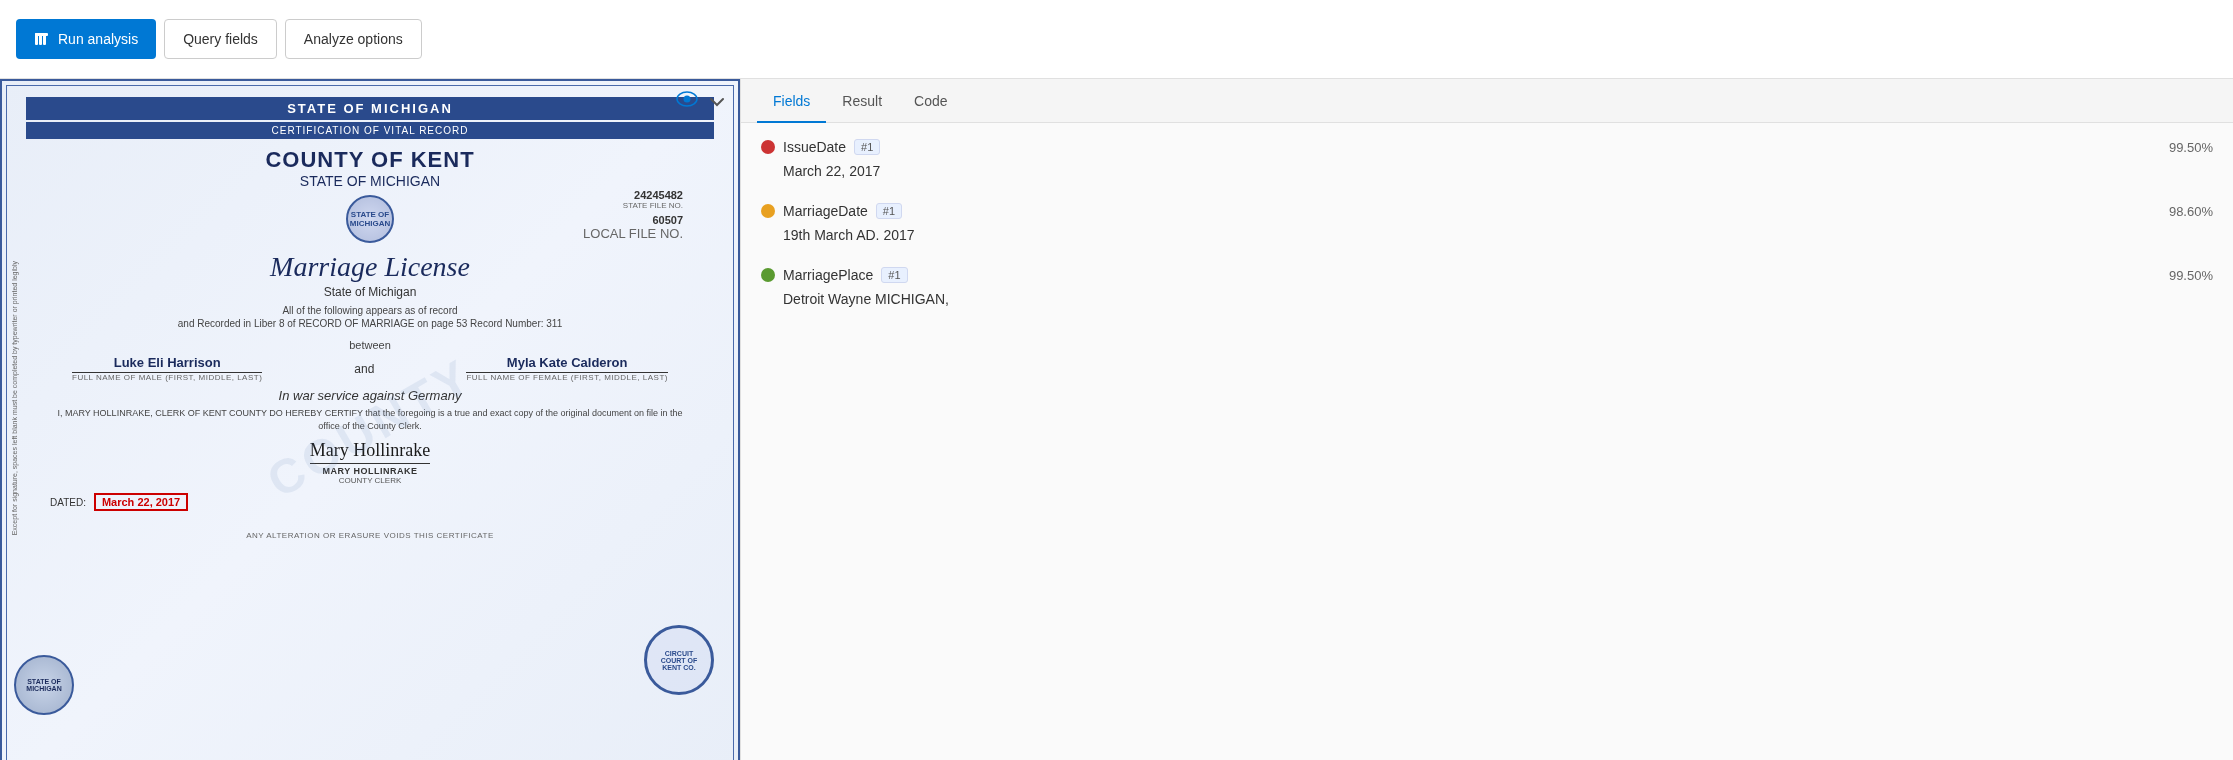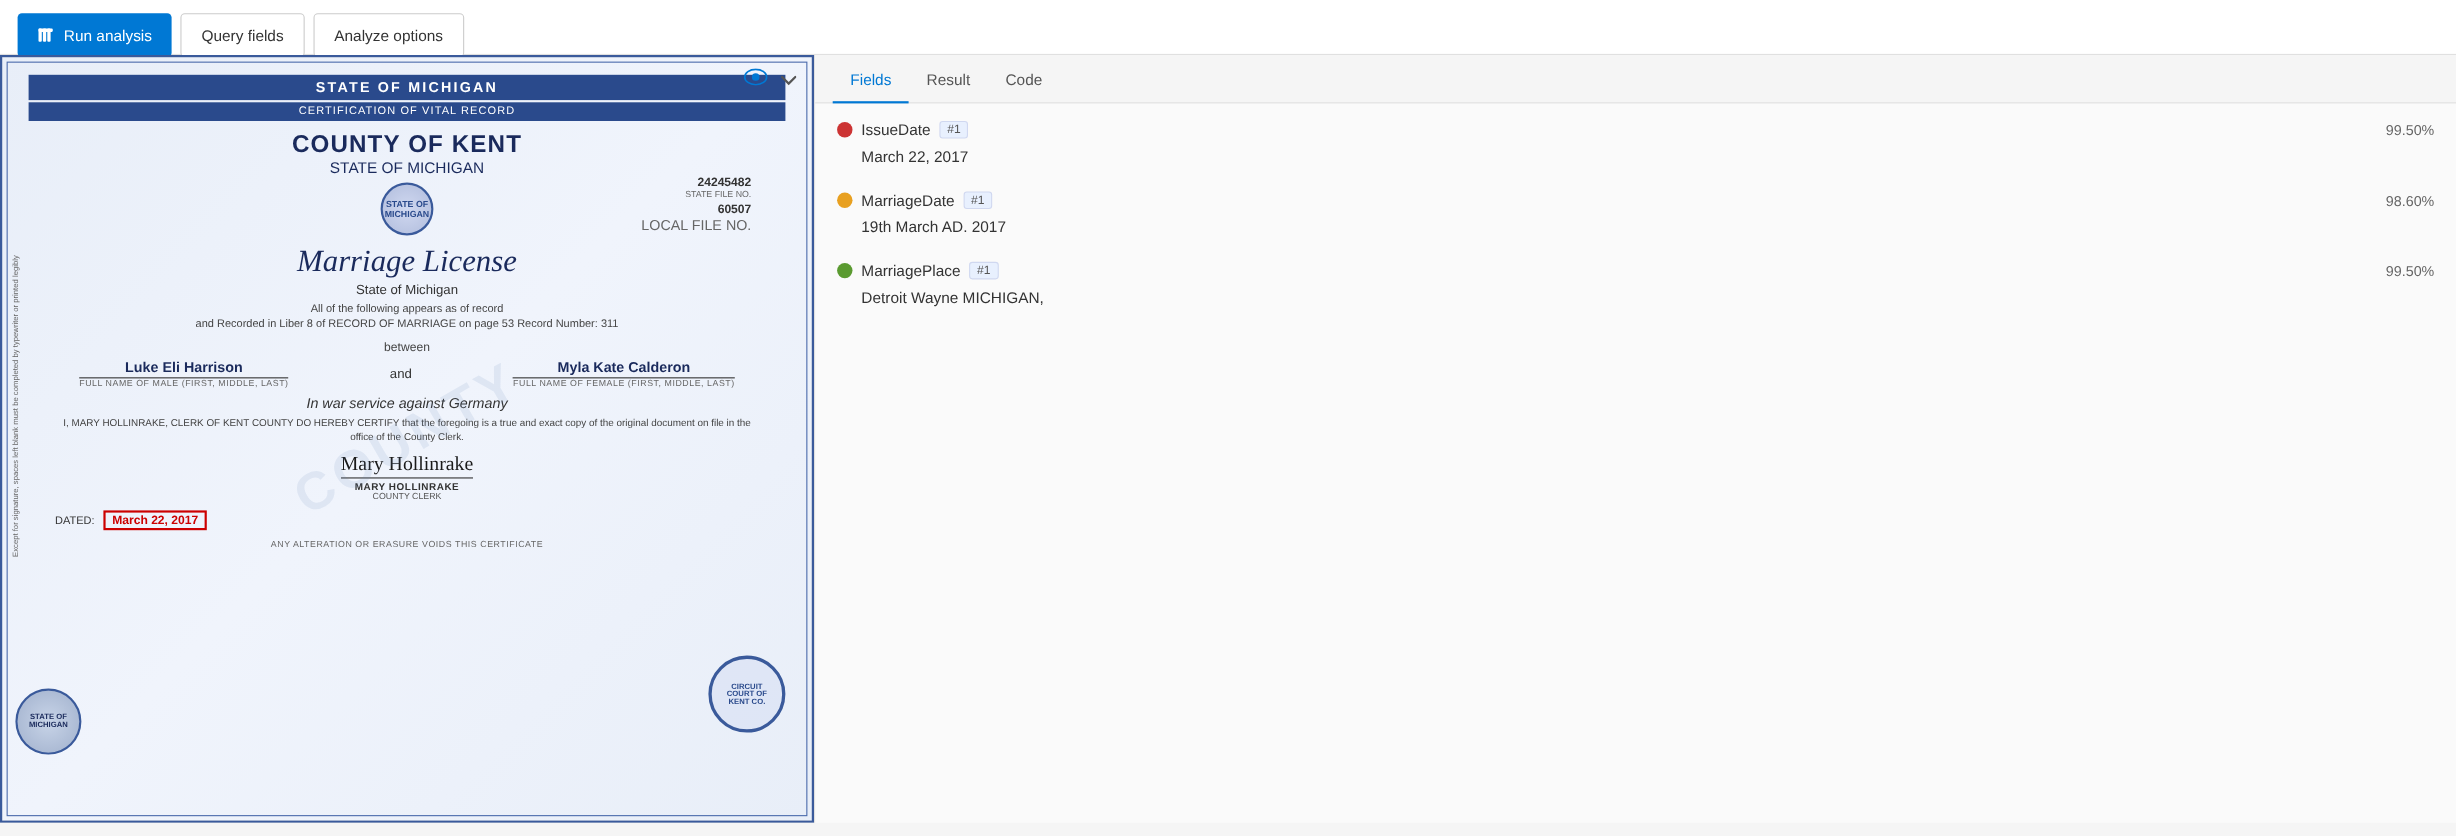--- a/index.html
+++ b/index.html
@@ -1,25 +1,25 @@
 <!DOCTYPE html>
 <html><head>
   <meta charset="utf-8">
   <style>
     * { box-sizing: border-box; margin: 0; padding: 0; }
     body { font-family: 'Segoe UI', Arial, sans-serif; background: #f5f5f5; font-size: 14px; color: #333; height: 760px; overflow: hidden; }
 
     .toolbar {
       display: flex;
-      align-items: flex-start;
+      align-items: center;
       gap: 8px;
       padding: 12px 16px;
       background: #fff;
       border-bottom: 1px solid #e0e0e0;
-      height: 50px;
+      height: 79px;
     }
 
     .btn-run {
       display: flex;
       align-items: center;
       gap: 8px;
       background: #0078d4;
       color: #fff;
       border: none;
       border-radius: 4px;
@@ -545,21 +545,21 @@
         <div class="cert-watermark">COUNTY</div>
 
         <div class="cert-signatures">
           <div class="cert-sig">
             <div class="cert-sig-line" style="font-family: cursive; font-size:18px;">Mary Hollinrake</div>
             <div class="cert-sig-name">MARY HOLLINRAKE</div>
             <div class="cert-sig-title">COUNTY CLERK</div>
           </div>
         </div>
 
-        <div style="display:flex; align-items:center; gap:8px; font-size:10px; color:#333; width:100%; padding-left:24px; margin-bottom:8px;">
+        <div style="display:flex; align-items:center; gap:8px; font-size:10px; color:#333; width:100%; padding-left:24px; margin-bottom:20px;">
           <span>DATED:</span>
           <span class="cert-date-value">March 22, 2017</span>
         </div>
 
         <div class="cert-footer-text">ANY ALTERATION OR ERASURE VOIDS THIS CERTIFICATE</div>
 
         <div class="cert-left-seal" style="font-size:7px; color:#1a2a5c; text-align:center; font-weight:bold;">STATE OF<br>MICHIGAN</div>
         <div class="cert-stamp" style="font-size:7px; color:#2a4a8c; text-align:center; font-weight:bold;">CIRCUIT<br>COURT OF<br>KENT CO.</div>
       </div>
     </div>

